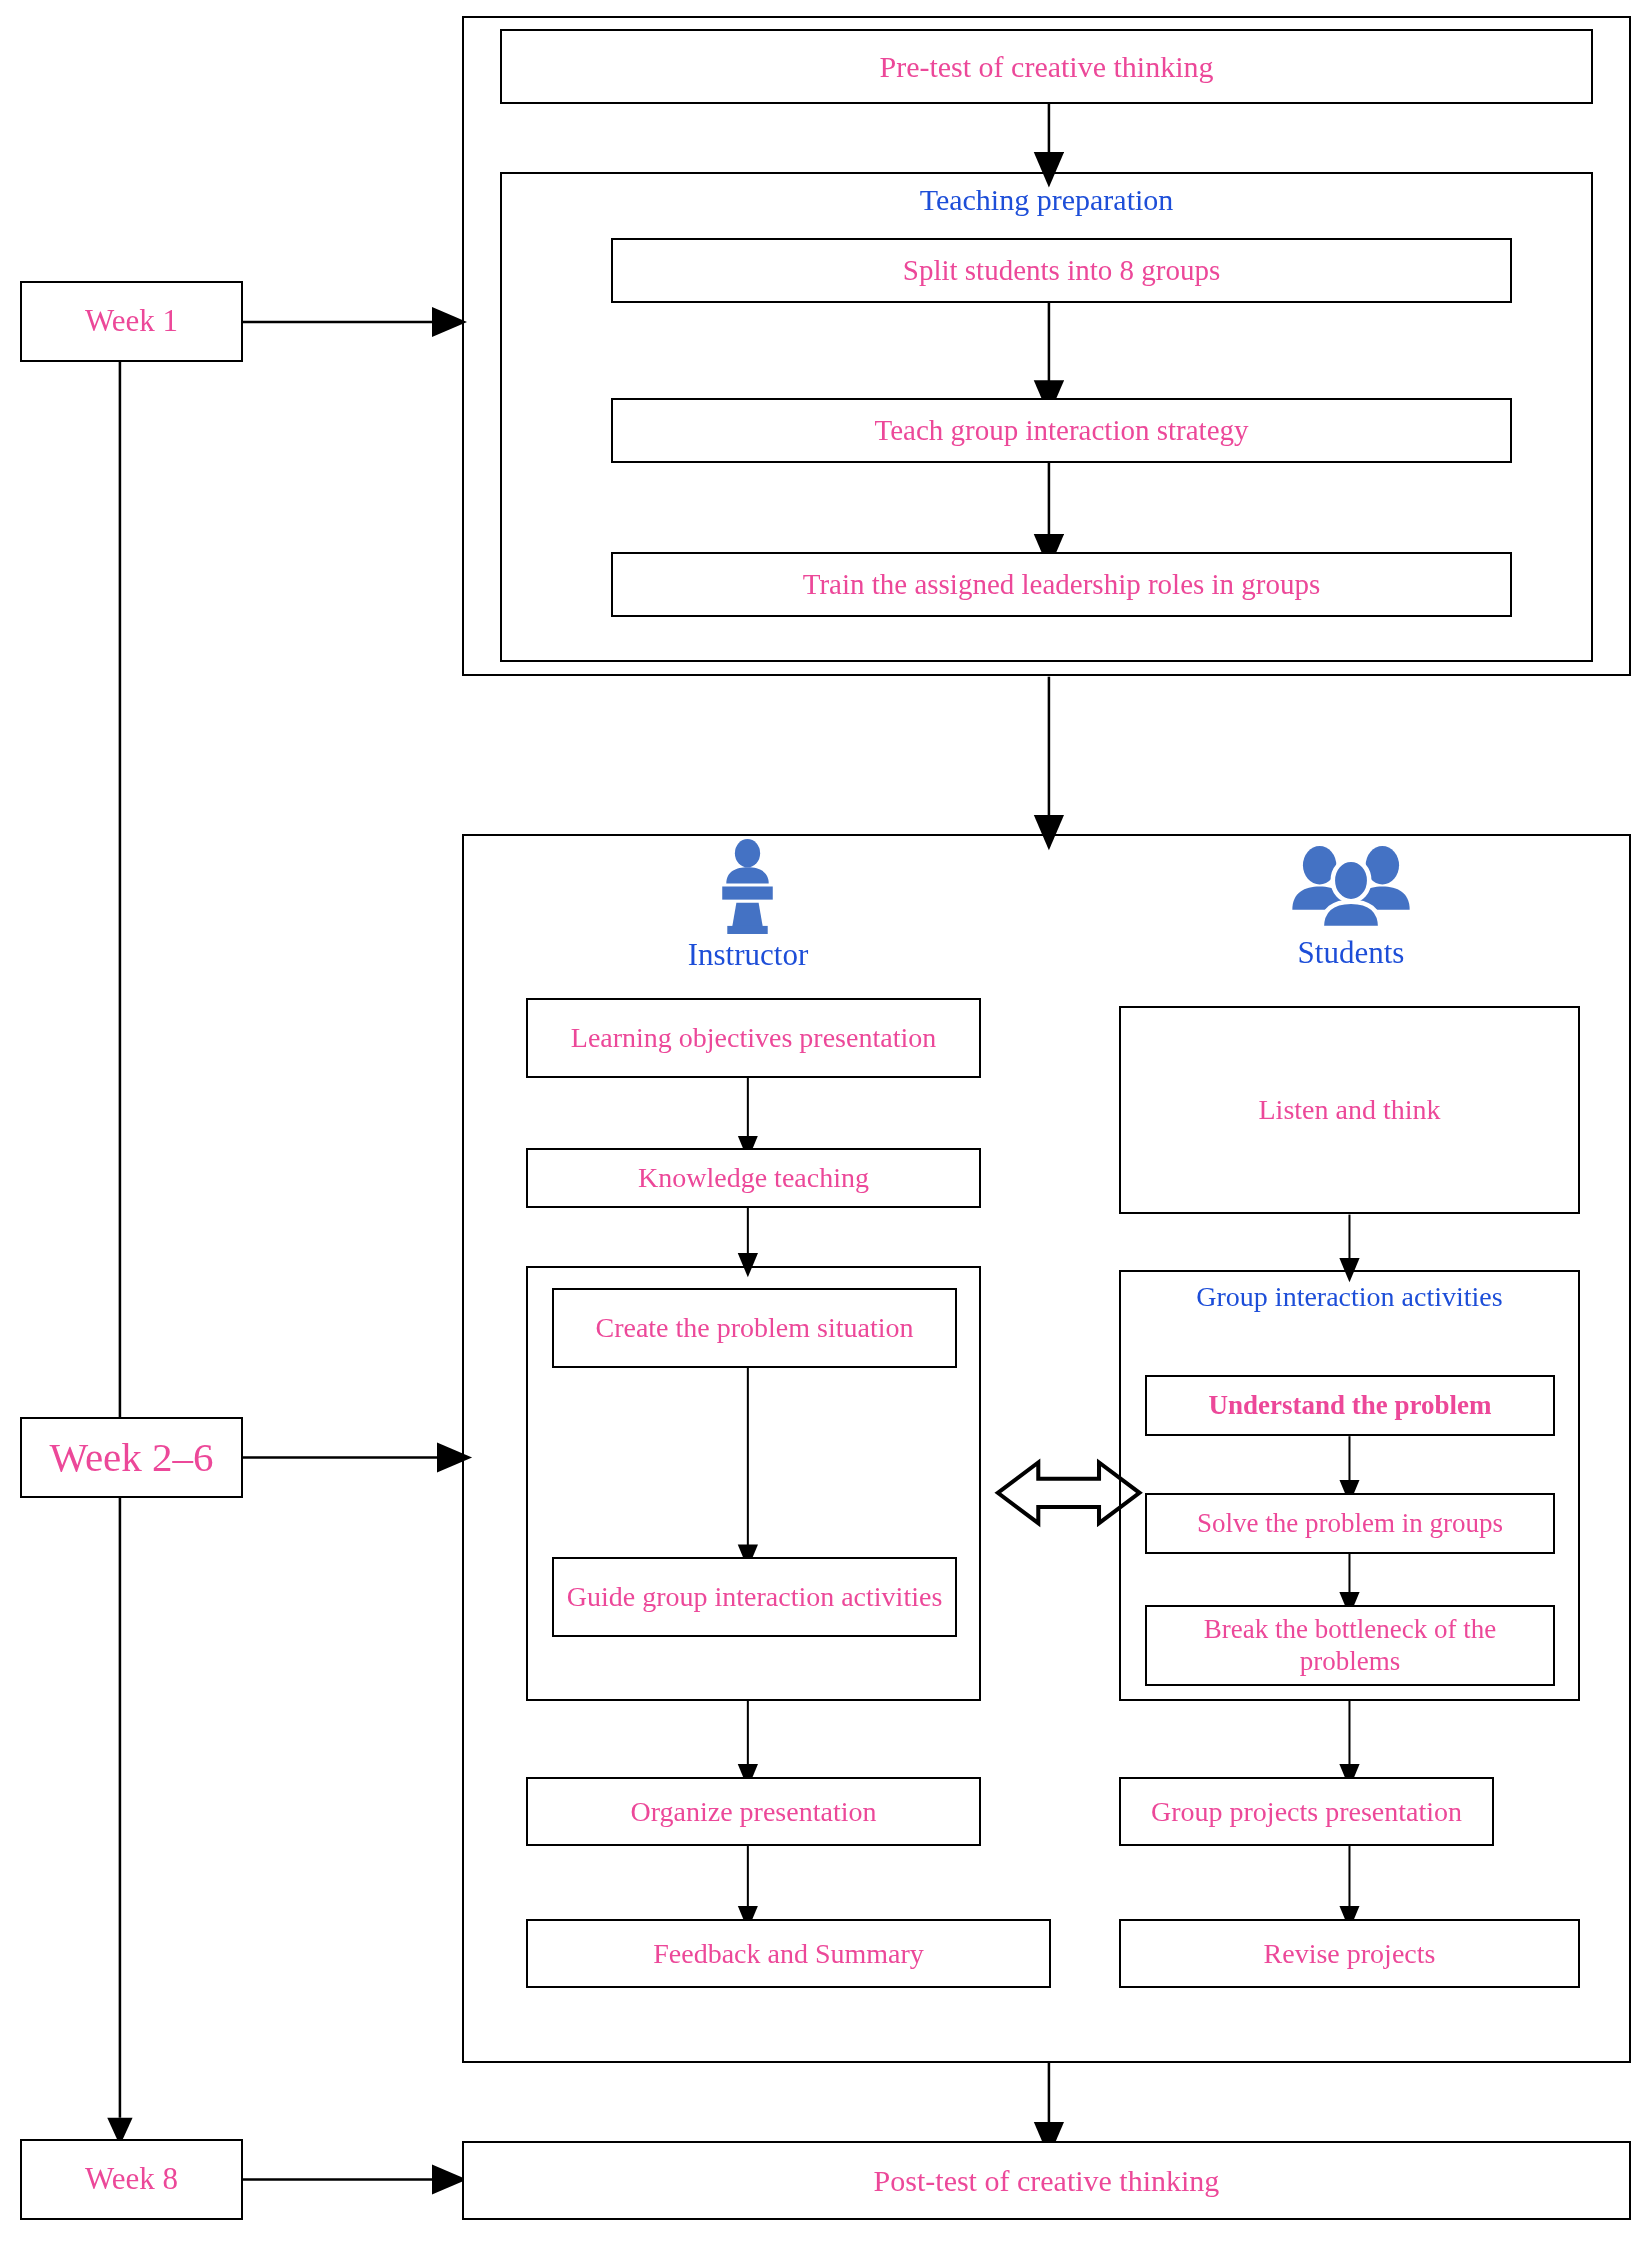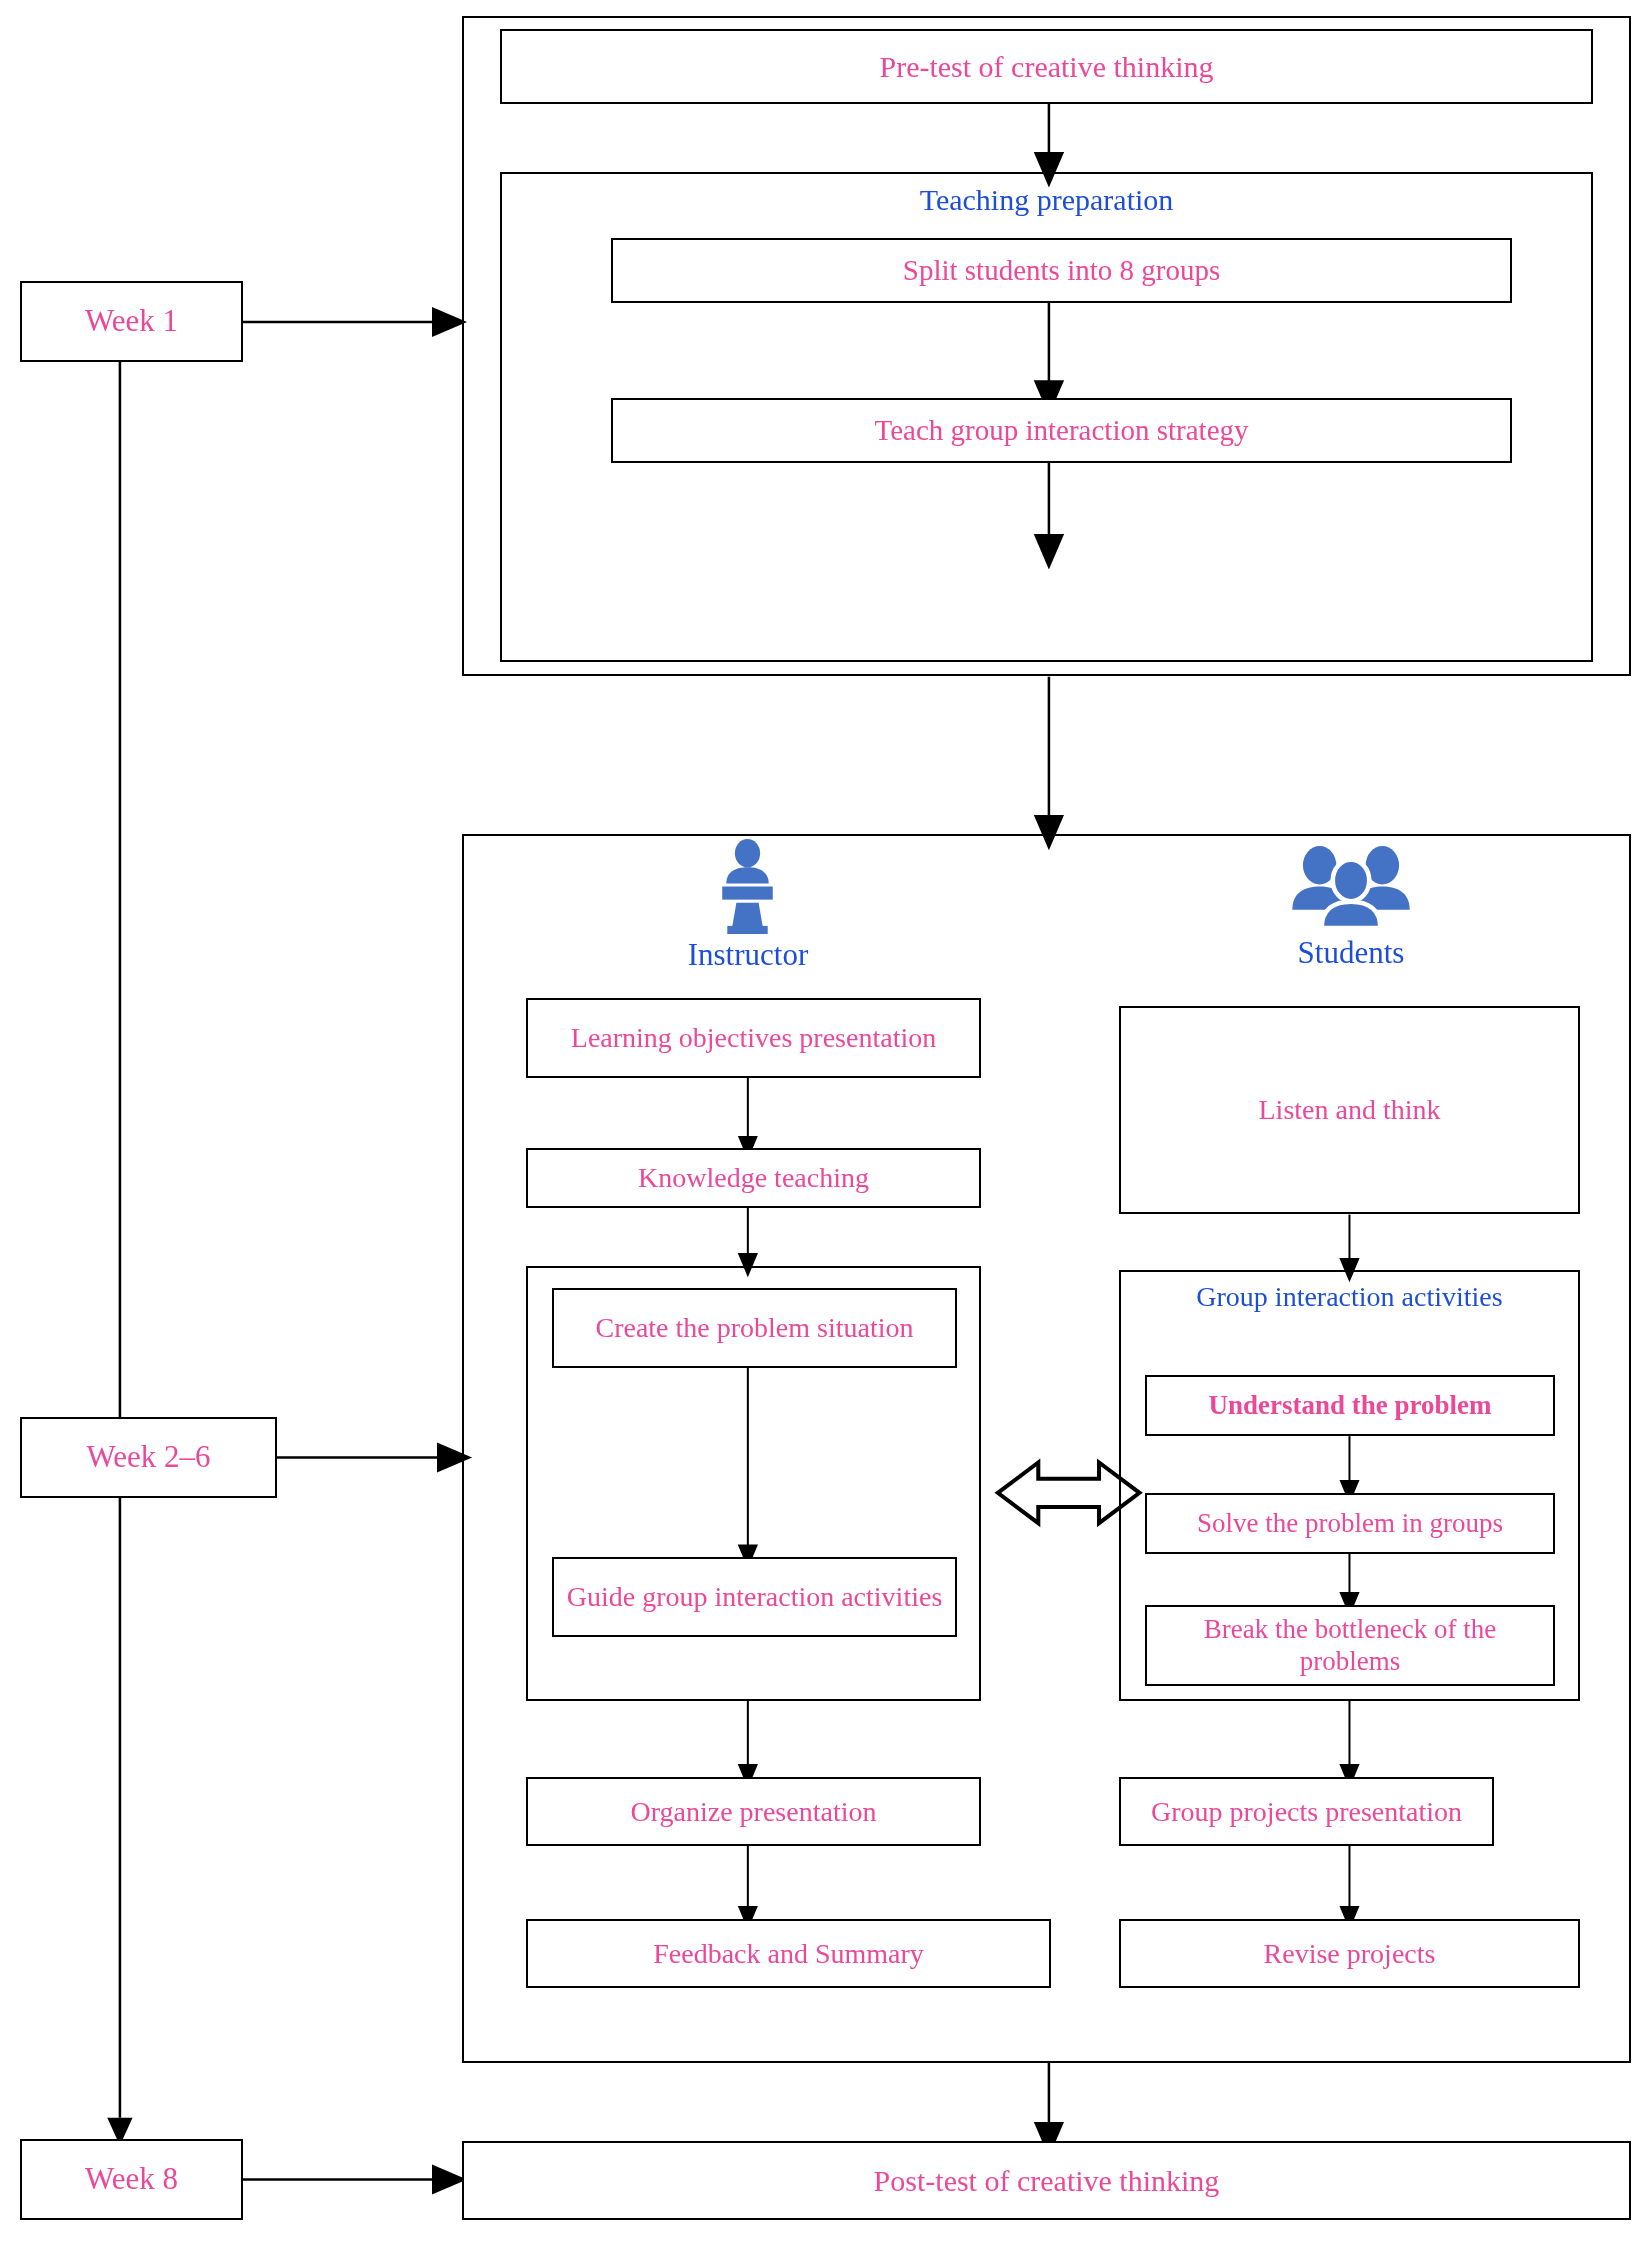--- a/index.html
+++ b/index.html
@@ -62,21 +62,21 @@
     <g>
       <path d="M1972,2950 L2052,2890 L2052,2922 L2172,2922 L2172,2890 L2252,2950
                L2172,3010 L2172,2978 L2052,2978 L2052,3010 Z" fill="#fff" stroke="#000" stroke-width="8" stroke-linejoin="miter"></path>
     </g>
   </svg>
 
   <div class="box" style="left:20px;top:281px;width:223px;height:81px;font-size:31px;">
     <span>Week 1</span>
   </div>
 
-  <div class="box" style="left:20px;top:1417px;width:257px;height:81px;font-size:31px;">
+  <div class="box" style="left:20px;top:1417px;width:223px;height:81px;font-size:41px;">
     <span>Week 2–6</span>
   </div>
 
   <div class="box" style="left:20px;top:2139px;width:223px;height:81px;font-size:31px;">
     <span>Week 8</span>
   </div>
 
   <div class="container" style="left:462px;top:16px;width:1169px;height:660px;"></div>
 
   <div class="box" style="left:500px;top:29px;width:1093px;height:75px;font-size:30px;">
@@ -90,20 +90,23 @@
   </div>
 
   <div class="box" style="left:611px;top:238px;width:901px;height:65px;font-size:29px;">
     <span>Split students into 8 groups</span>
   </div>
 
   <div class="box" style="left:611px;top:398px;width:901px;height:65px;font-size:29px;">
     <span>Teach group interaction strategy</span>
   </div>
 
+  <div class="box" style="left:611px;top:552px;width:901px;height:65px;font-size:29px;">
+    <span>Train the assigned  leadership roles in groups</span>
+  </div>
 
   <div class="container" style="left:462px;top:834px;width:1169px;height:1229px;"></div>
 
   <div class="icon" style="left:707px;top:839px;width:81px;height:96px;">
     <svg viewBox="0 0 160 190" width="81" height="96">
       <ellipse cx="80" cy="28" rx="25" ry="28" fill="#4472C4"></ellipse>
       <path d="M38,88 C38,64 58,56 80,56 C102,56 122,64 122,88 Z" fill="#4472C4"></path>
       <rect x="30" y="94" width="100" height="26" fill="#4472C4"></rect>
       <path d="M58,126 L102,126 L110,172 L50,172 Z" fill="#4472C4"></path>
       <rect x="40" y="172" width="80" height="16" fill="#4472C4"></rect>

